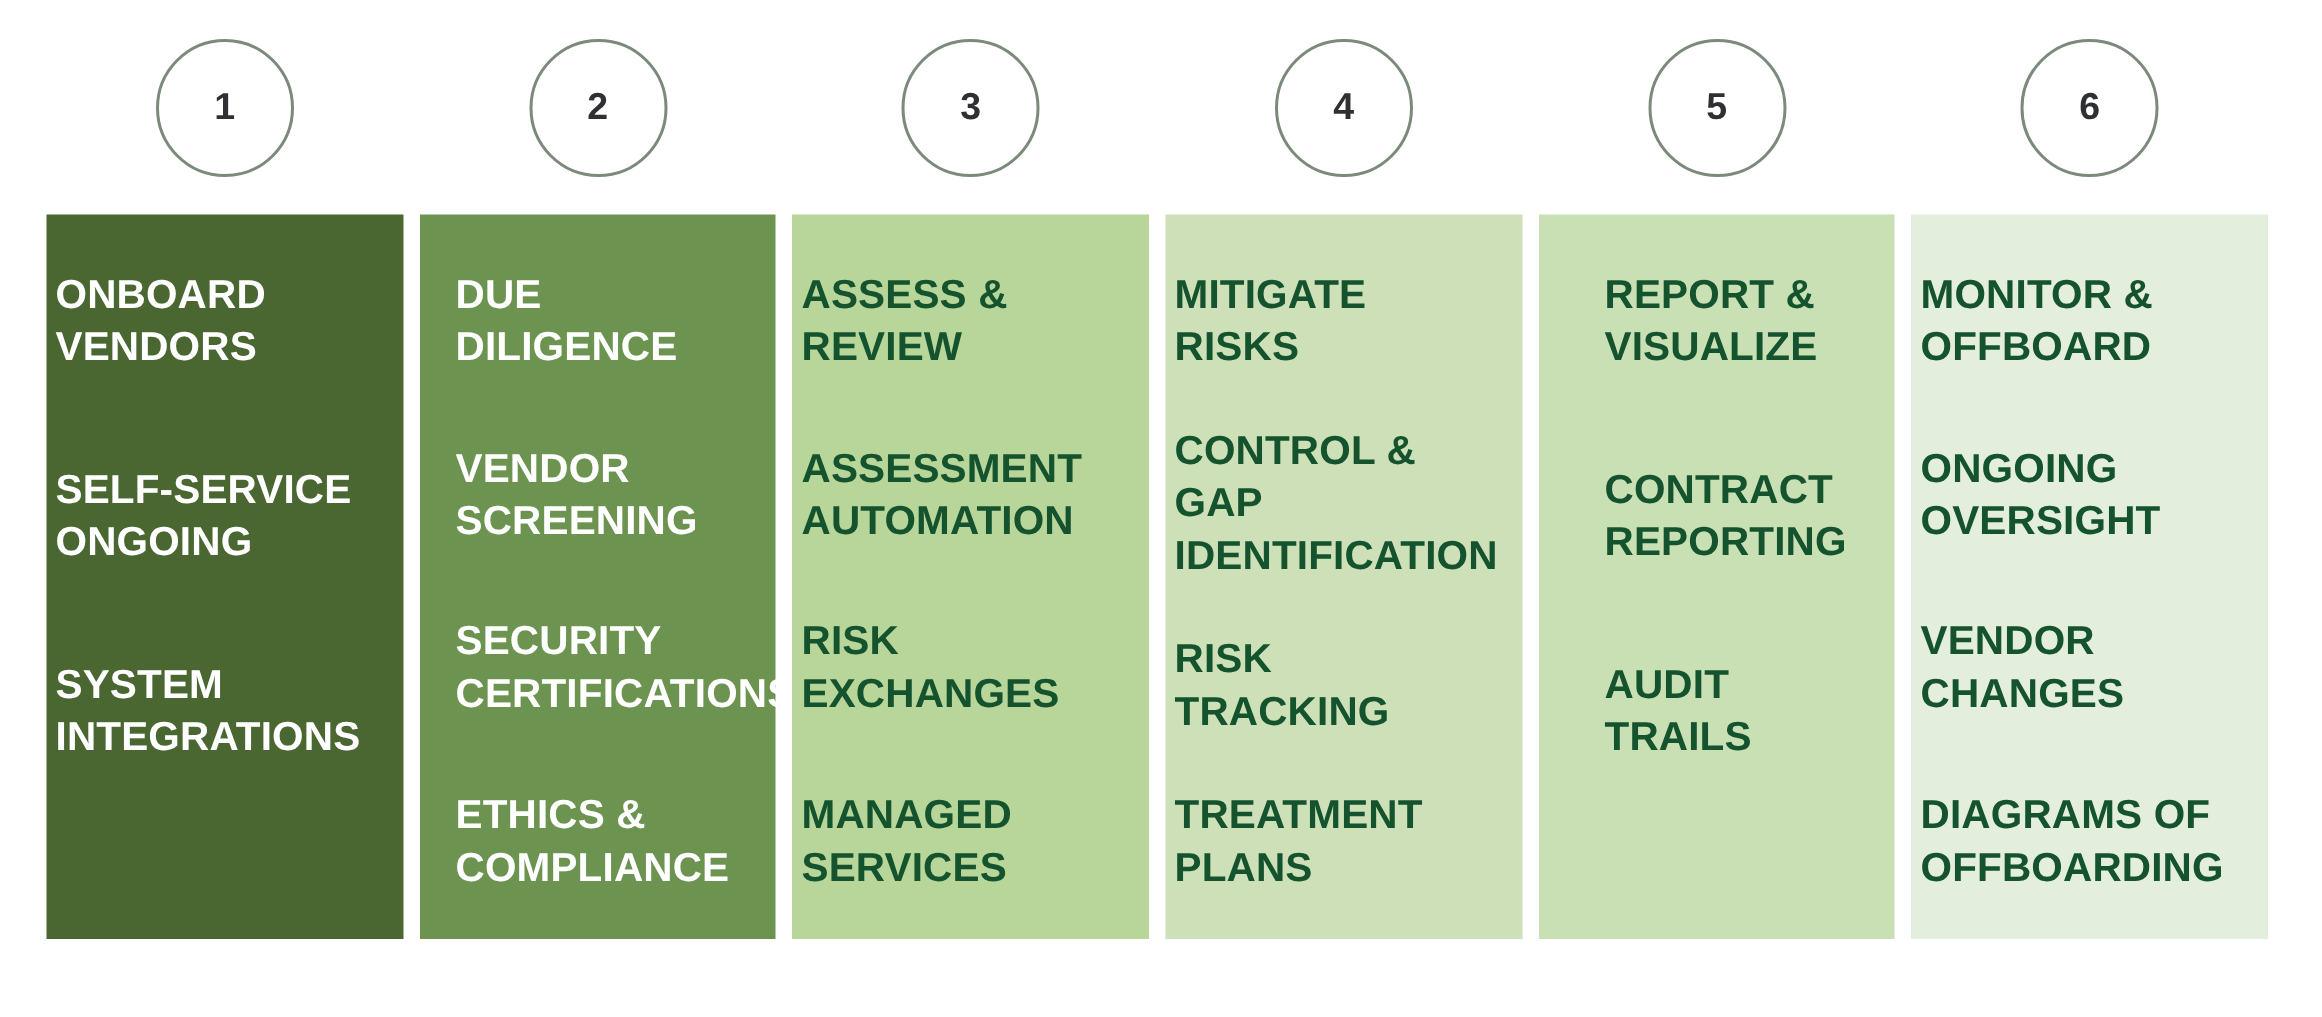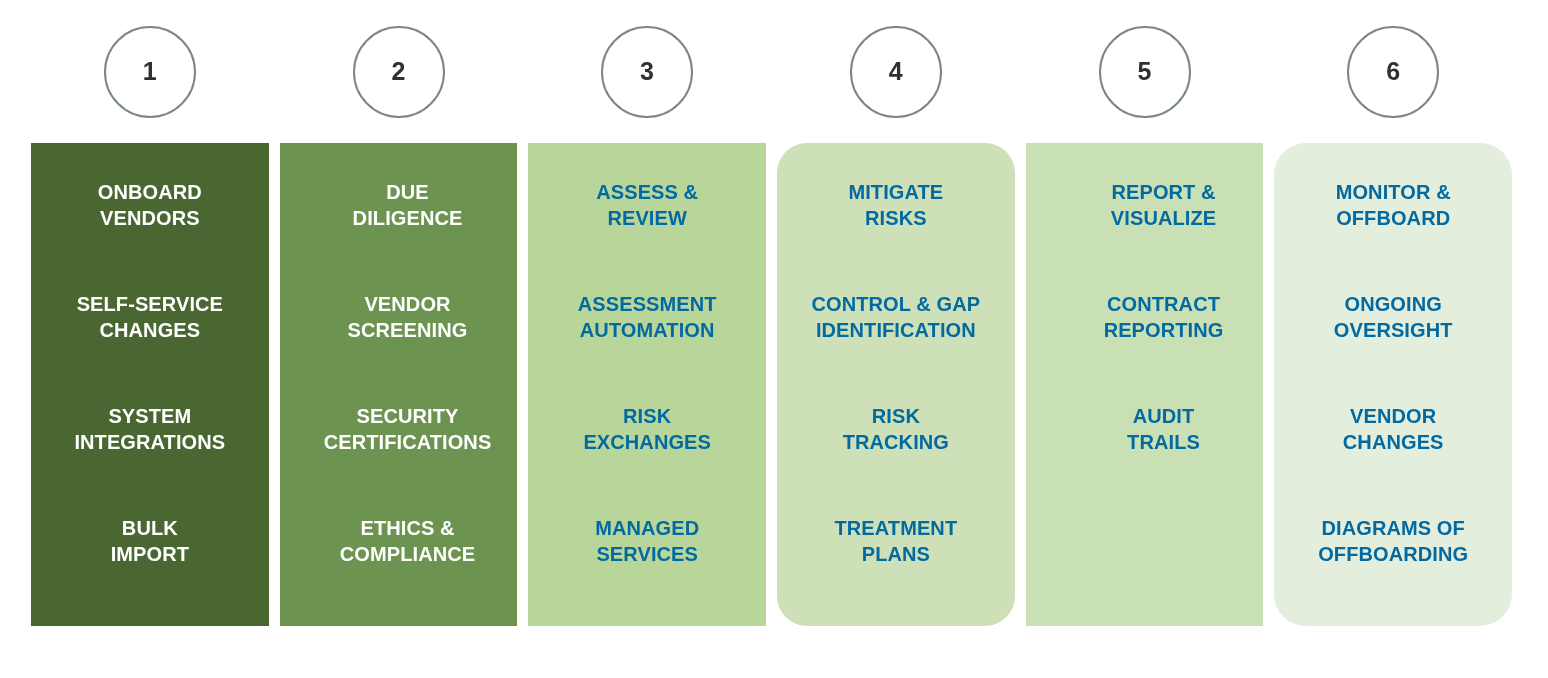--- a/index.html
+++ b/index.html
@@ -66,67 +66,64 @@
     width: 100%;
     height: 483px;
     box-sizing: border-box;
     padding: 36px 6px 30px 6px;
     display: flex;
     flex-direction: column;
     align-items: center;
   }
   .panel-item {
     width: 100%;
-    text-align: center;
-    font-size: 20px;
+    font-size: 27px;
     font-weight: bold;
     line-height: 1.30;
     letter-spacing: 0.1px;
     white-space: pre-line;
   }
   .item-heading { margin-bottom: 0; }
   .spacer-a { height: 60px; }
   .spacer-b { height: 60px; }
   .spacer-c { height: 60px; }
 
   
   .tone-dark      { background: #4a6732; }
   .tone-mid       { background: #6c9450; padding-left: 24px; }
   .tone-light1    { background: #b8d69a; }
-  .tone-light2    { background: #cde0b8; border-radius: 30px; }
+  .tone-light2    { background: #cde0b8; }
   .tone-light3    { background: #c9e0b5; padding-left: 44px; }
-  .tone-light4    { background: #e4eedd; border-radius: 32px; }
+  .tone-light4    { background: #e4eedd; }
 
   .text-white { color: #ffffff; }
-  .text-dark  { color: #0369a1; }
+  .text-dark  { color: #14532d; }
 </style>
 </head>
 <body>
 
 <div id="stage">
   <div class="columns">
 
     <div class="column">
       <div class="circle-wrap">
         <div class="step-circle">
           <span class="step-number">1</span>
         </div>
       </div>
       <div class="panel tone-dark">
         <div class="panel-item item-heading text-white">ONBOARD
 VENDORS</div>
         <div class="spacer-a"></div>
         <div class="panel-item text-white">SELF-SERVICE
-CHANGES</div>
+ONGOING</div>
         <div class="spacer-b"></div>
         <div class="panel-item text-white">SYSTEM
 INTEGRATIONS</div>
         <div class="spacer-c"></div>
-        <div class="panel-item text-white">BULK
-IMPORT</div>
       </div>
     </div>
 
     <div class="column">
       <div class="circle-wrap">
         <div class="step-circle">
           <span class="step-number">2</span>
         </div>
       </div>
       <div class="panel tone-mid">

